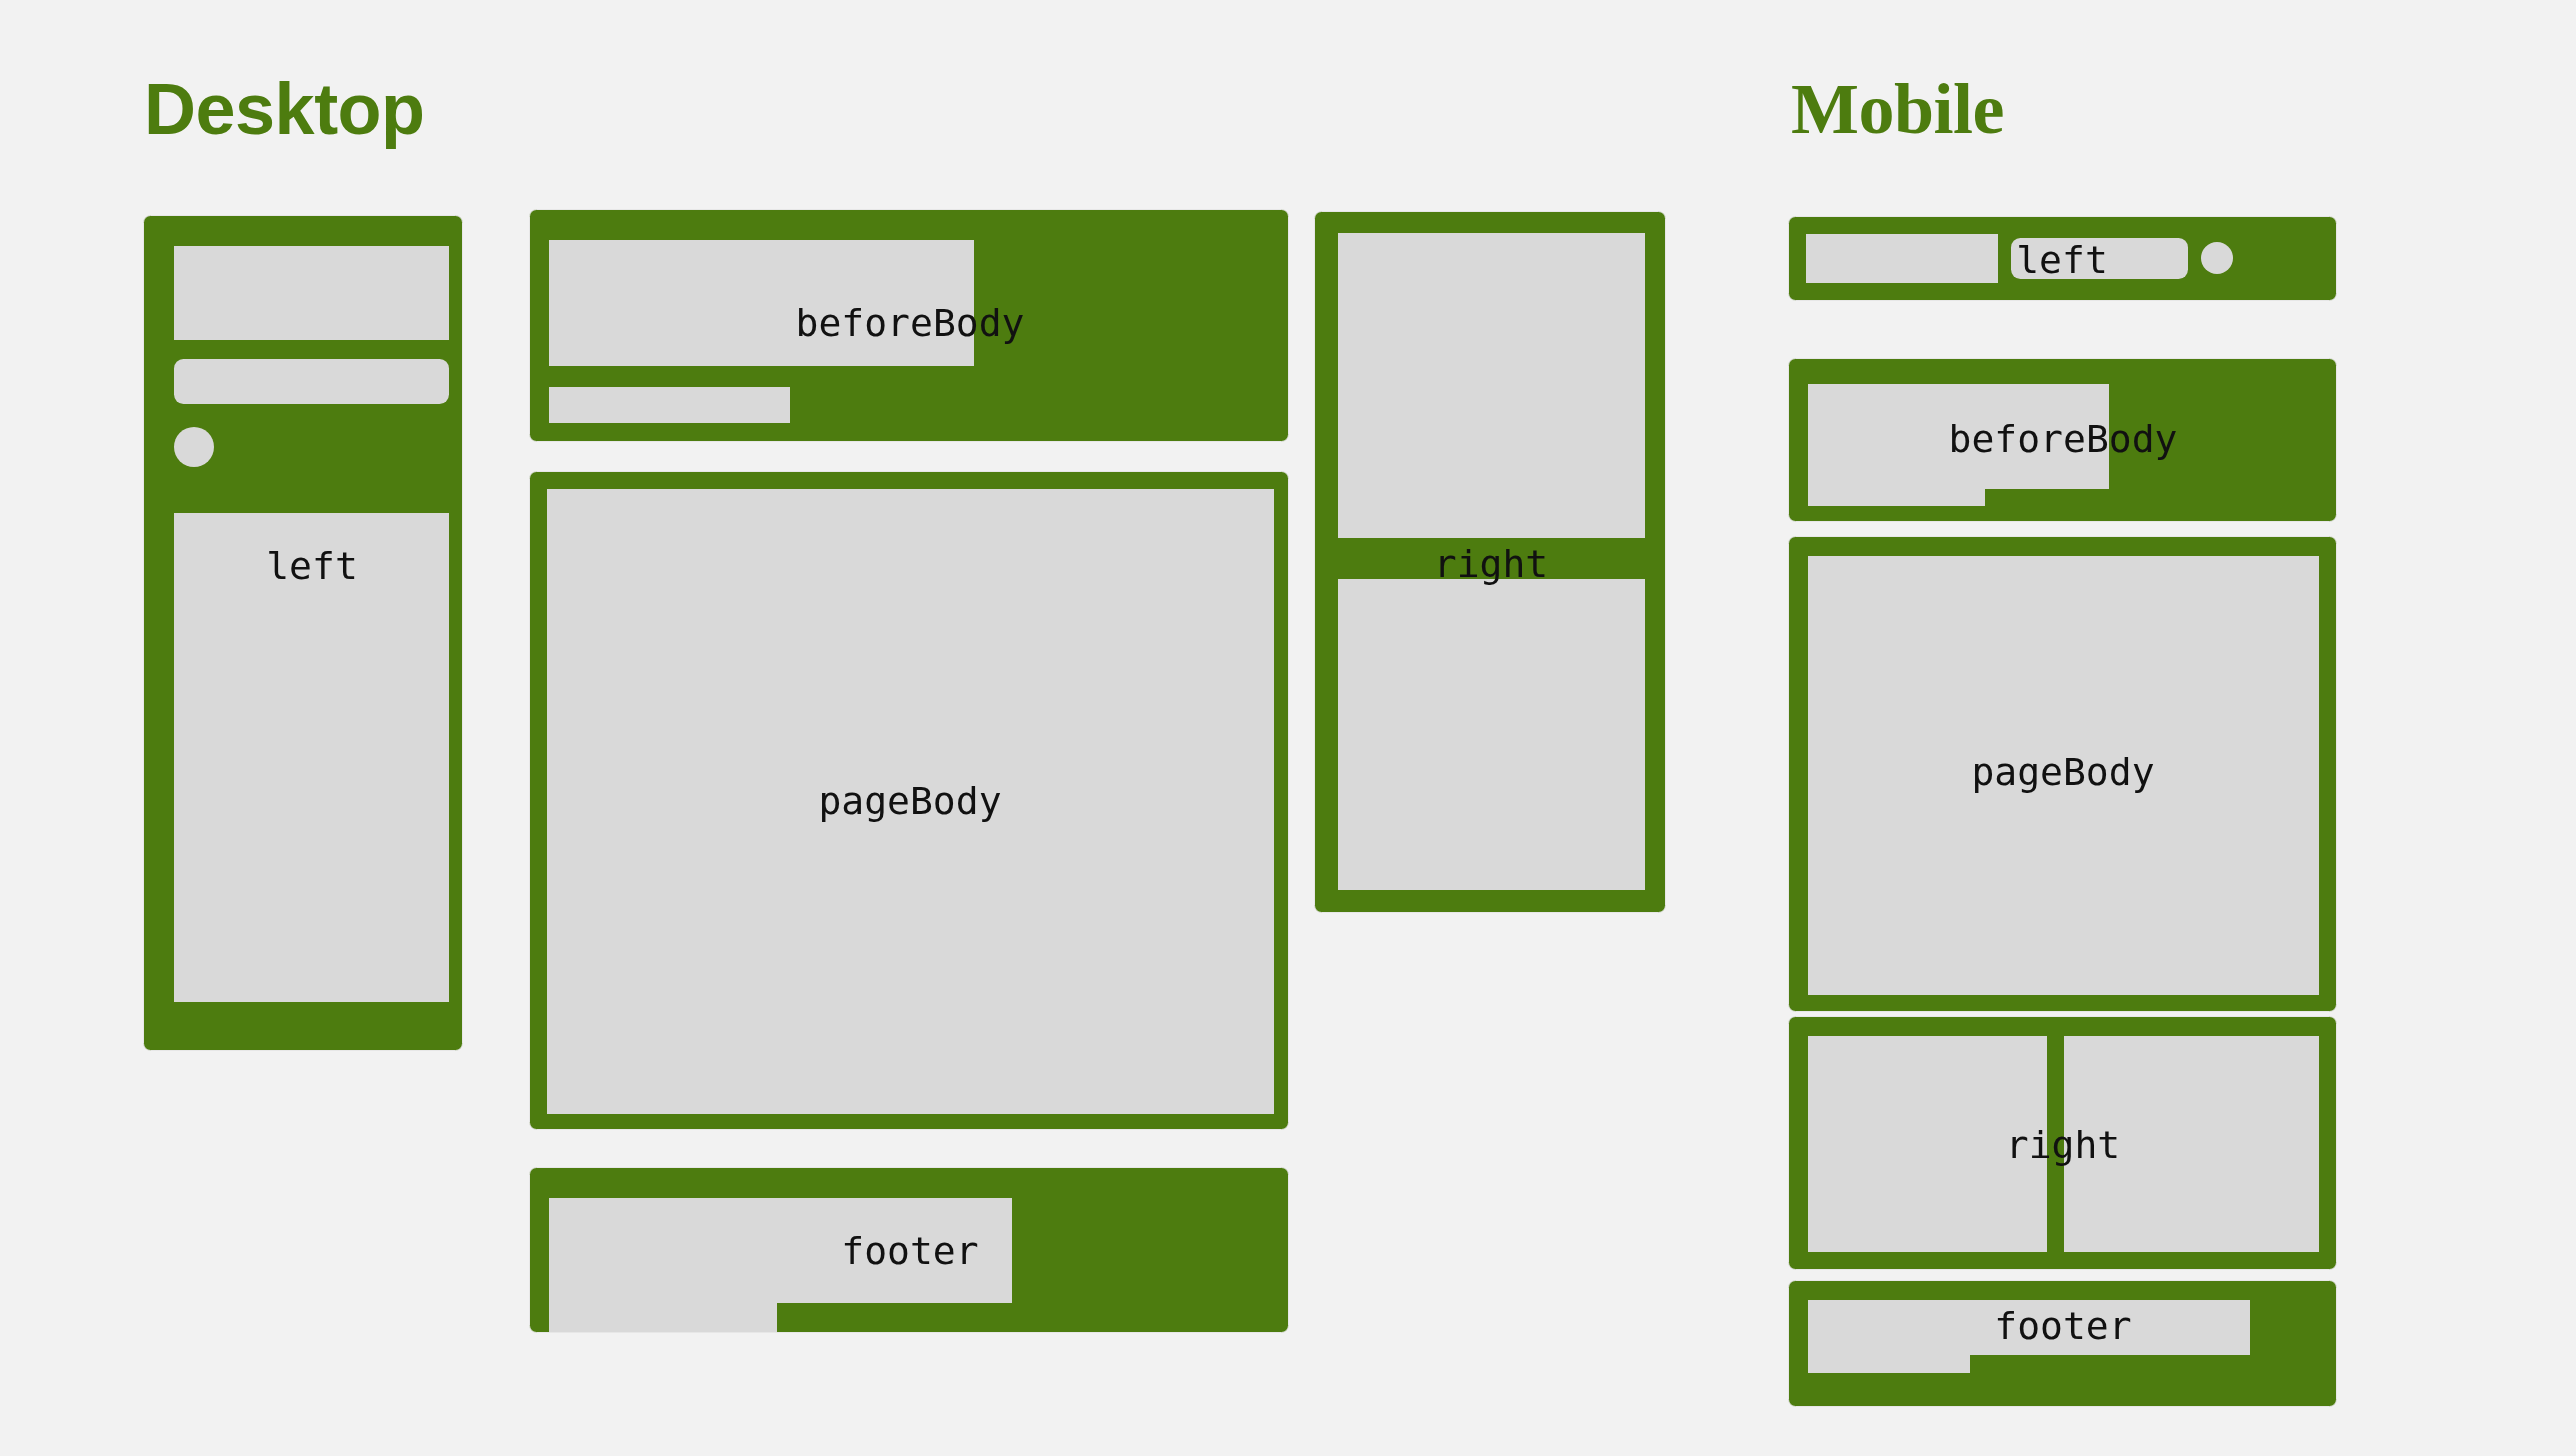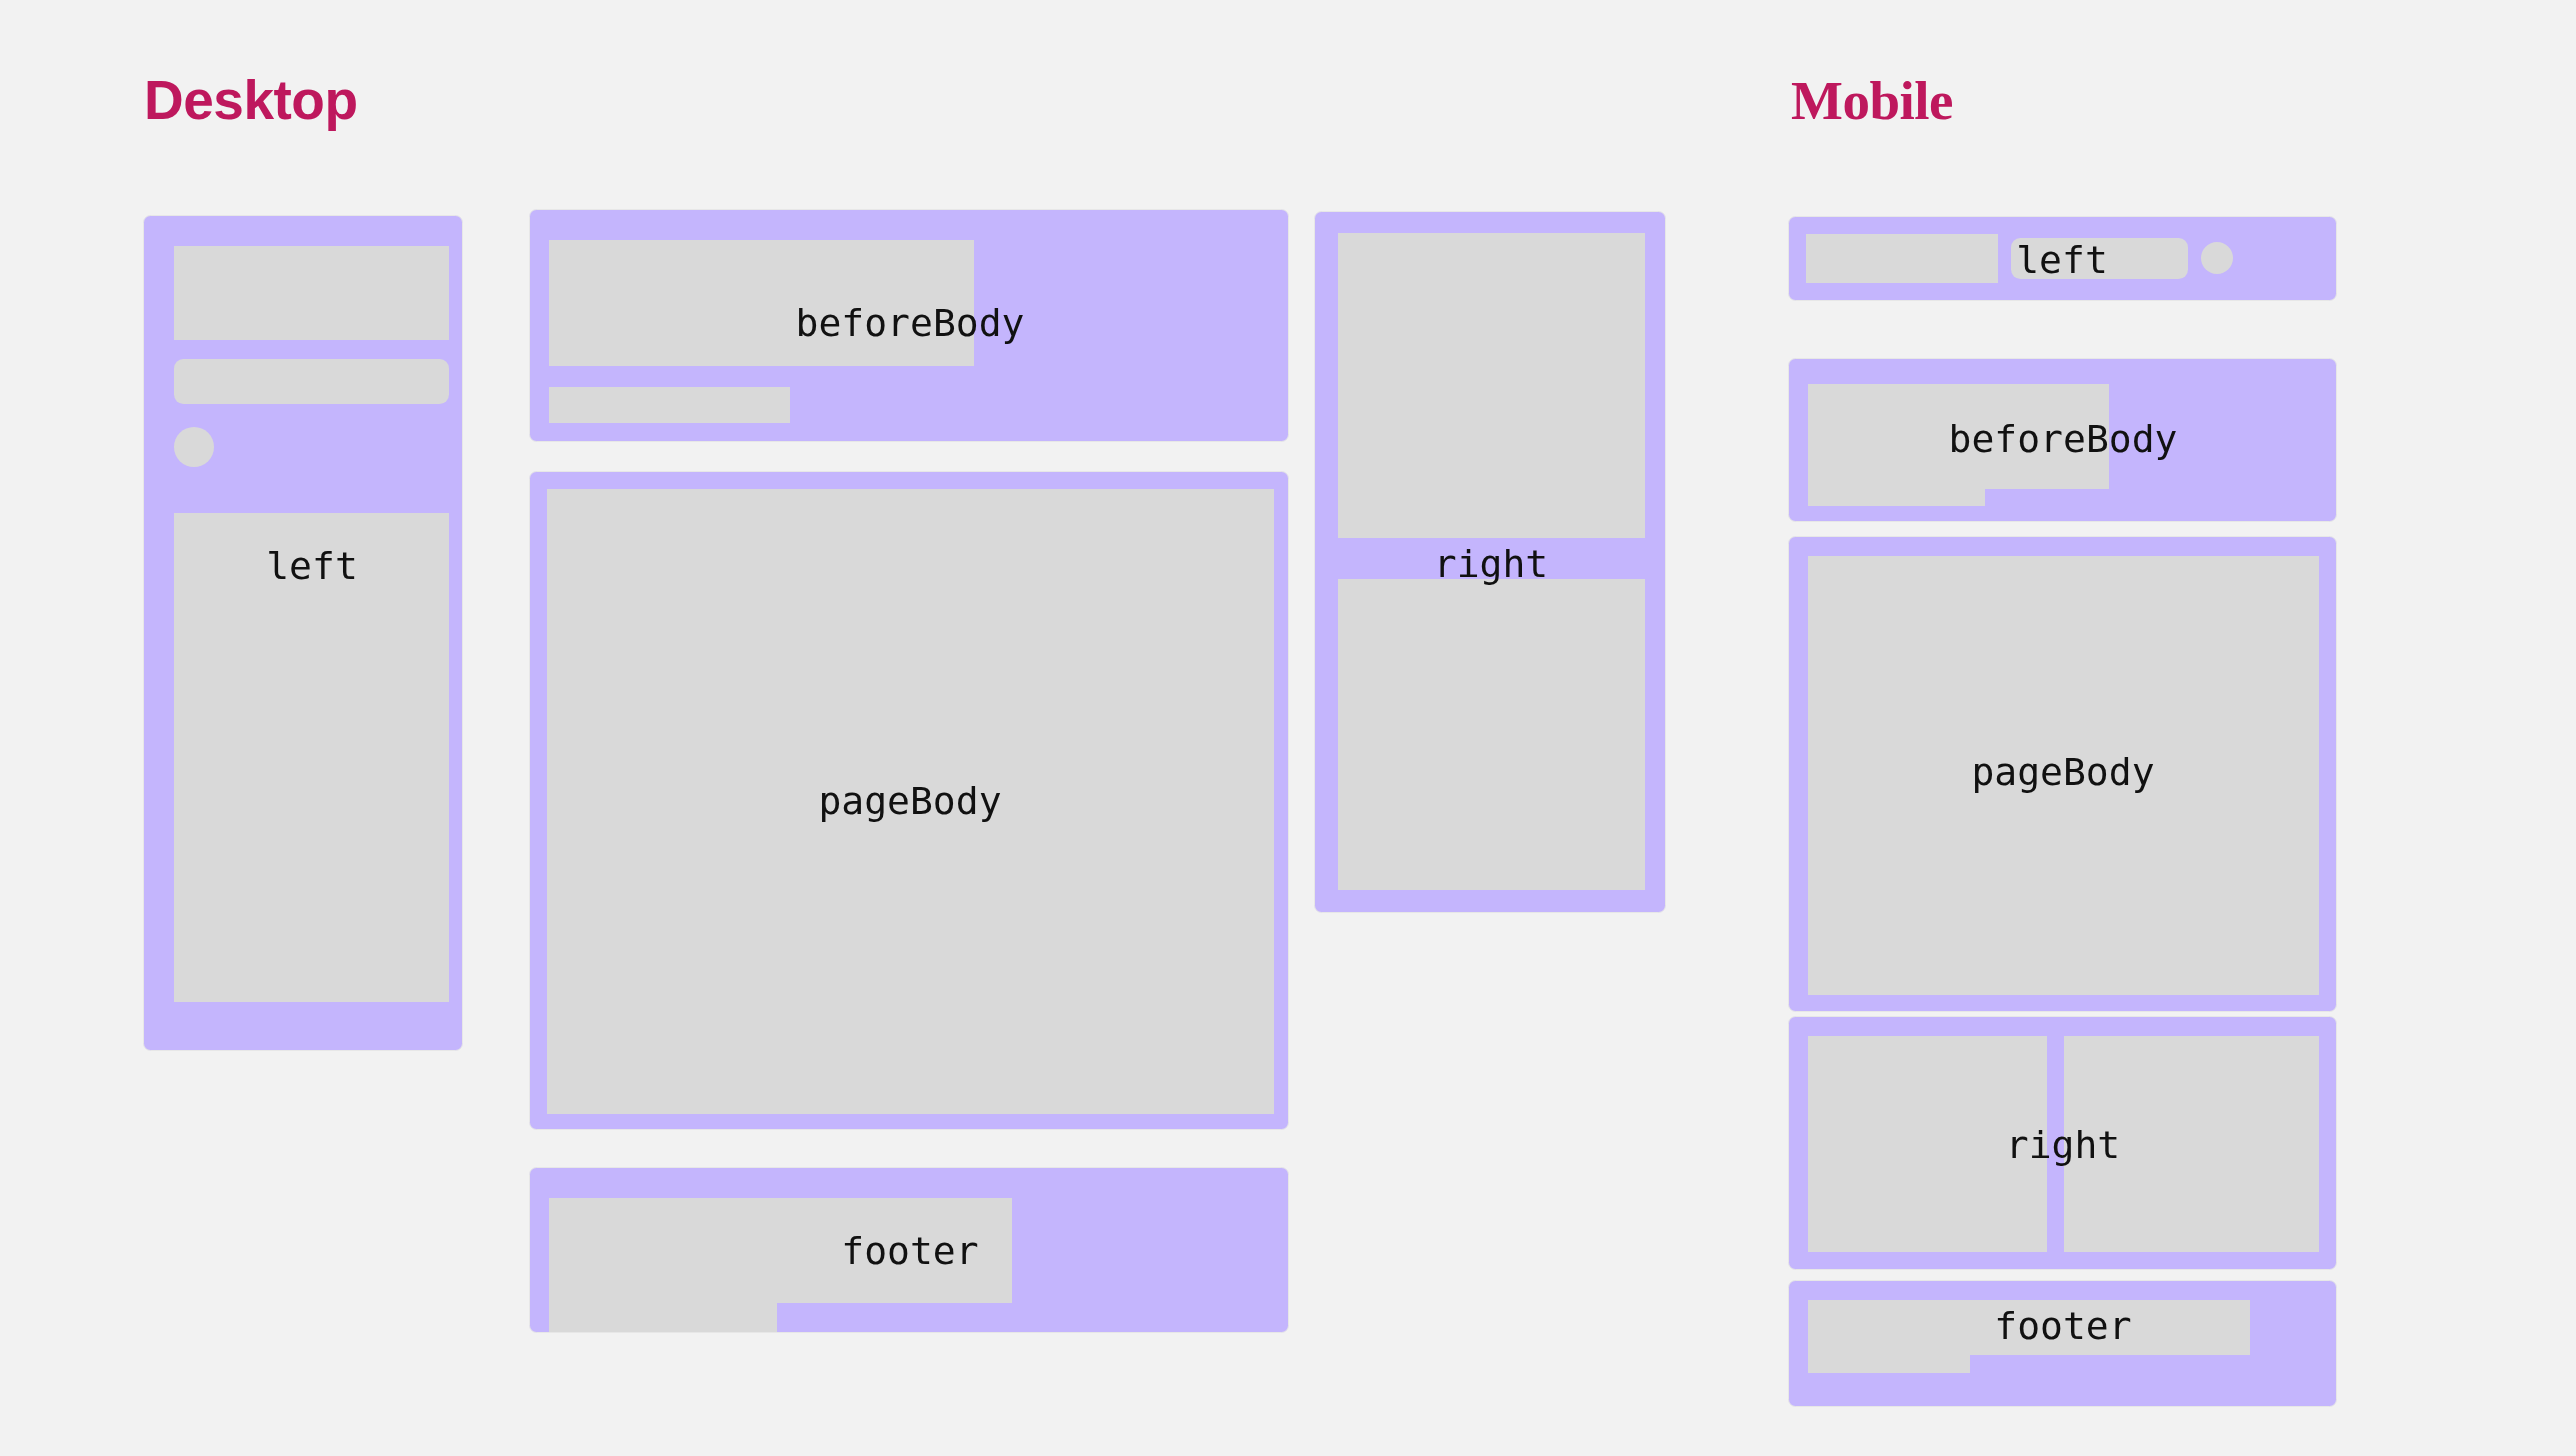--- a/index.html
+++ b/index.html
@@ -18,33 +18,33 @@
   .stage {
     position: relative;
     width: 2576px;
     height: 1456px;
   }
 
   .col-title {
     position: absolute;
     font-family: "Liberation Sans", sans-serif;
     font-weight: bold;
-    font-size: 55px;
+    font-size: 72px;
     letter-spacing: -0.5px;
-    color: #be185d;
+    color: #4d7c0f;
     line-height: 1;
     white-space: nowrap;
   }
   #title-desktop { left: 144px; top: 73px; }
   #title-mobile  { left: 1791px; top: 73px; font-family: Liberation Serif, serif; }
 
   
   .panel {
     position: absolute;
-    background: #c4b5fd;
+    background: #4d7c0f;
     border: 1.9px solid #e7e7e7;
     border-radius: 7.5px;
     box-sizing: border-box;
   }
 
   .blk {
     position: absolute;
     background: #d9d9d9;
   }
   .blk.round  { border-radius: 9.4px; }

